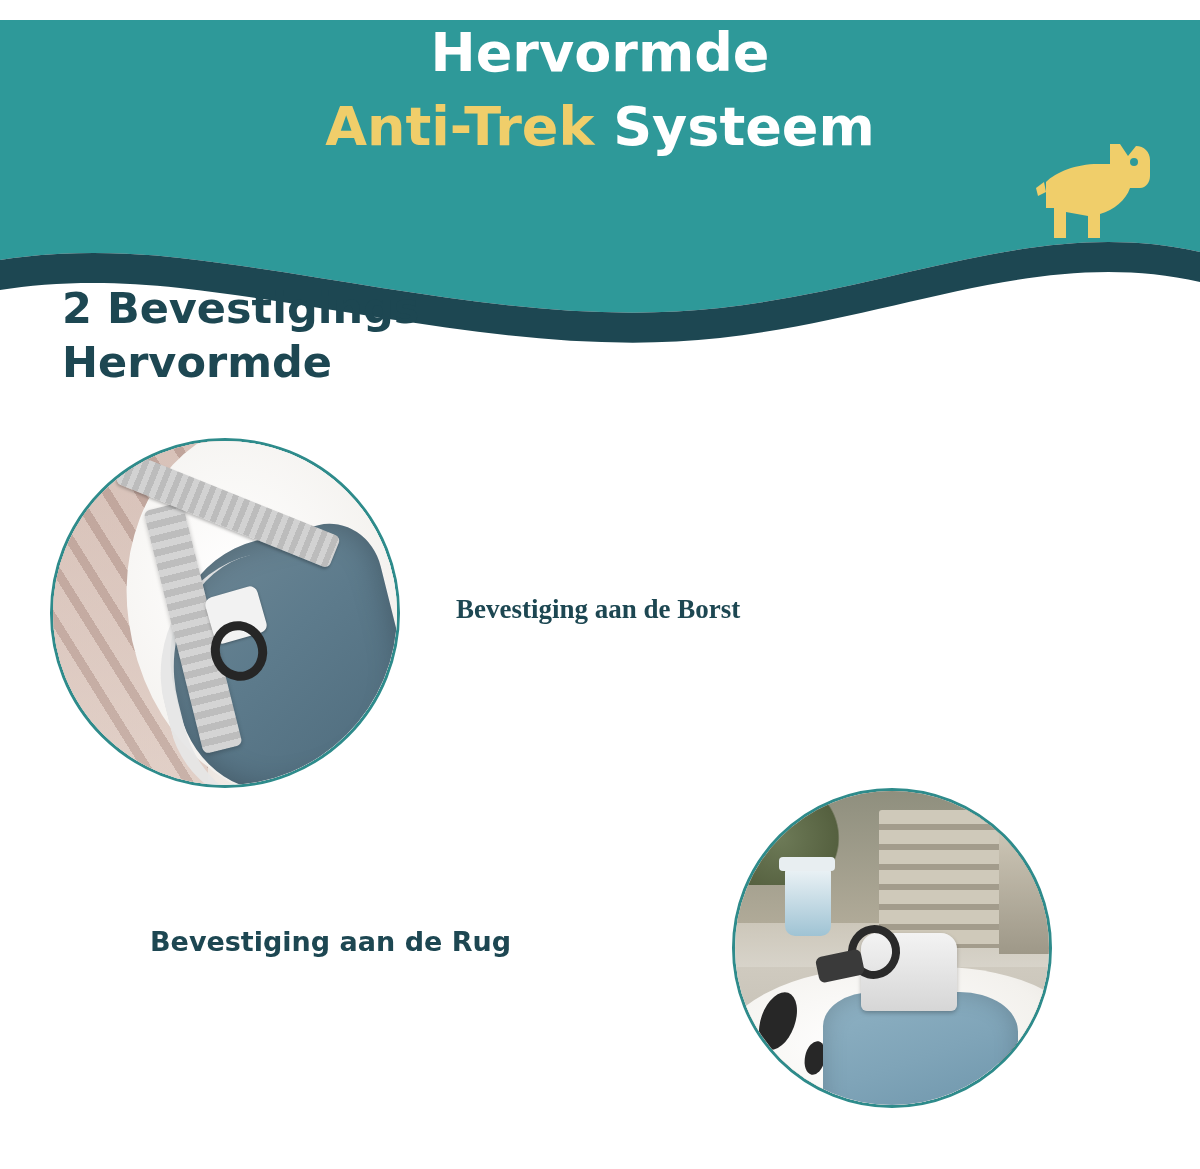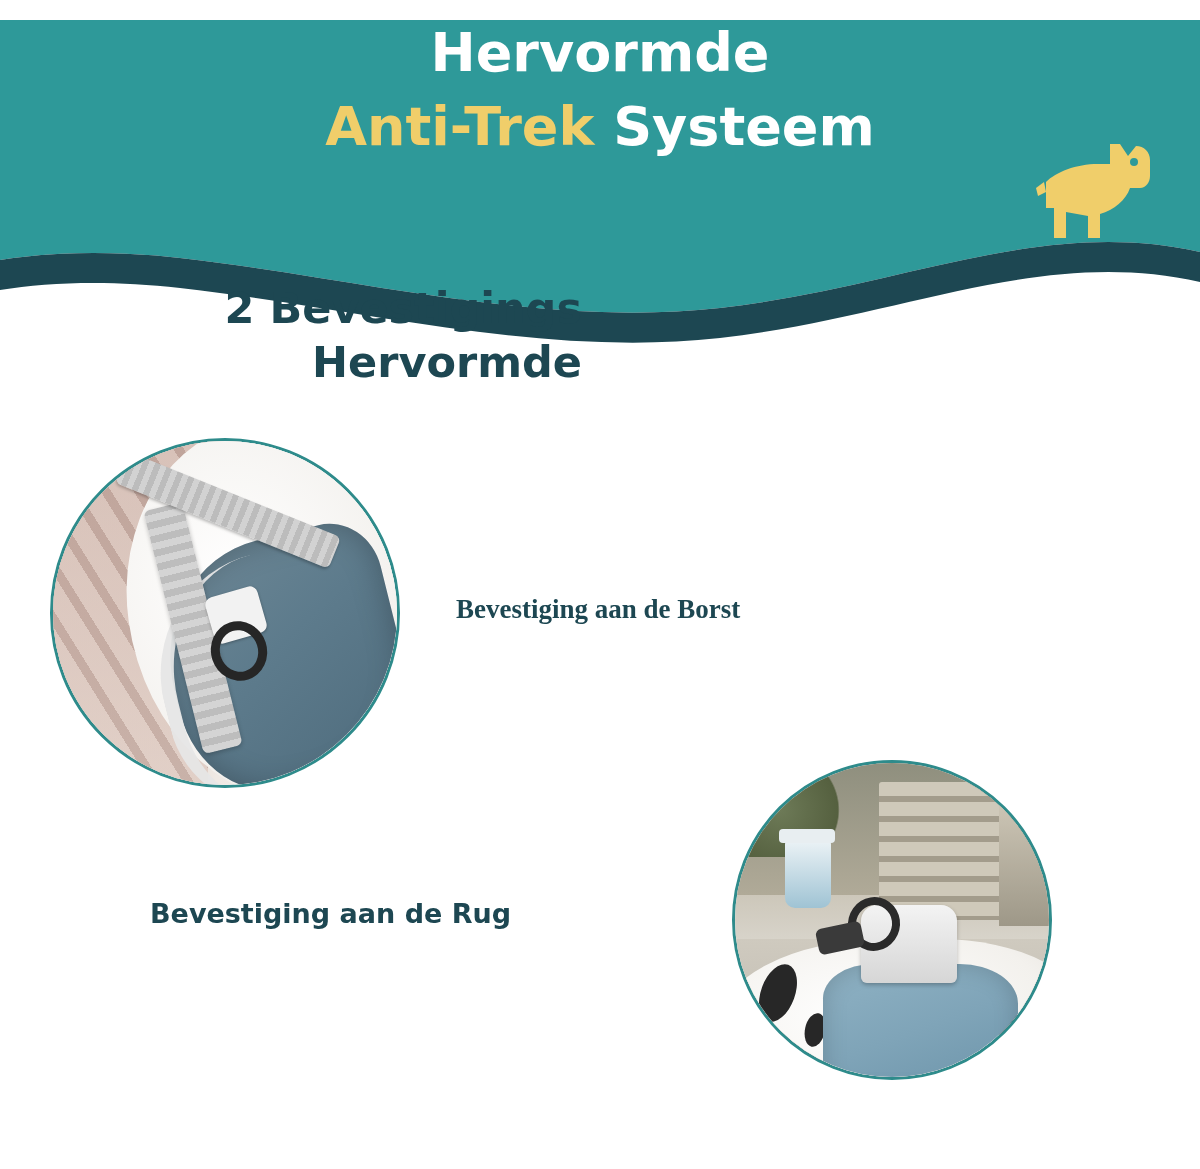--- a/index.html
+++ b/index.html
@@ -62,21 +62,21 @@
     width: 120px;
     height: 118px;
   }
 
   
   .subtitle {
     position: absolute;
     top: 282px;
     left: 62px;
     width: 520px;
-    text-align: right;
+    text-align: left;
     font-size: 43px;
     font-weight: bold;
     color: #1d4752;
     line-height: 1.25;
   }
 
   
   .feature {
     position: absolute;
     display: flex;
@@ -90,21 +90,21 @@
     position: relative;
     flex: none;
   }
 
   
   .feature-1 { top: 438px; left: 50px; width: 1000px; font-family: Liberation Serif, serif; }
   .photo-1 { width: 350px; height: 350px; }
   .text-1 { margin-left: 56px; margin-top: 6px; }
 
   
-  .feature-2 { top: 760px; left: 50px; width: 1060px; }
+  .feature-2 { top: 788px; left: 50px; width: 1060px; }
   .text-2 { width: 560px; margin-left: 100px; }
   .photo-2 { width: 320px; height: 320px; margin-left: 22px; }
 
   .f-title {
     font-size: 27px;
     font-weight: bold;
     color: #1d4752;
     margin-bottom: 14px;
   }
   .f-body {

